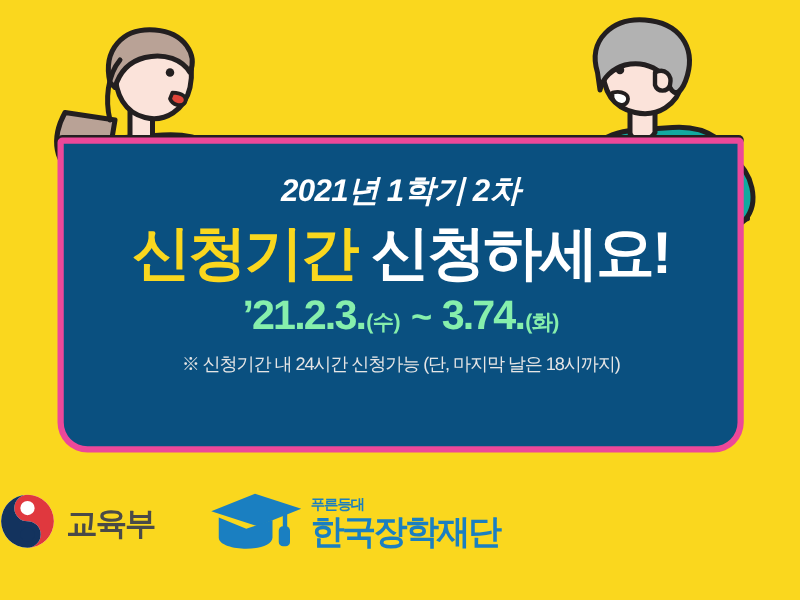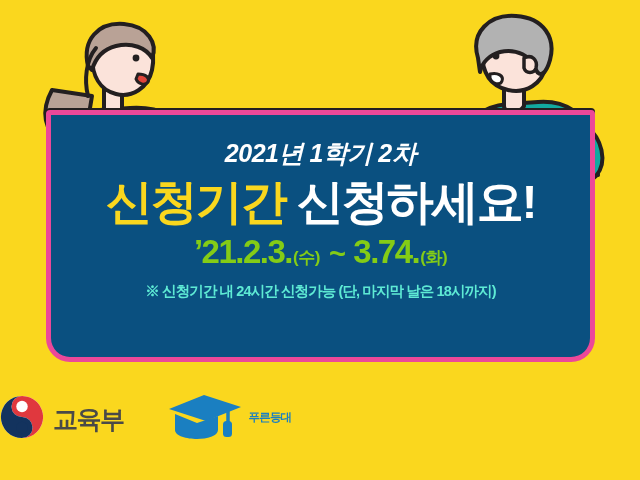--- a/index.html
+++ b/index.html
@@ -77,21 +77,21 @@
     font-weight: bold;
     line-height: 1.02;
     letter-spacing: -2px;
     white-space: nowrap;
   }
   .headline .hl-yellow { color: #FAD71E; }
   .headline .hl-white  { color: #FFFFFF; margin-top: 48px; }
 
   .dateline {
     margin: 9px 0 0 0;
-    color: #84cc16;
+    color: #86efac;
     font-size: 33px;
     font-weight: bold;
     letter-spacing: -1.5px;
     line-height: 1;
     white-space: nowrap;
     display: flex;
     align-items: baseline;
     justify-content: center;
   }
   .dateline .day {
@@ -100,23 +100,23 @@
     letter-spacing: -0.5px;
     margin-left: 1px;
   }
   .dateline .tilde {
     margin: 0 9px;
     font-size: 29px;
   }
 
   .notice {
     margin: 16px 0 4px 0;
-    color: #5eead4;
+    color: #e5e5e5;
     font-size: 14.5px;
-    font-weight: bold;
+    font-weight: normal;
     letter-spacing: -0.9px;
     line-height: 1;
     white-space: nowrap;
   }
 
   
   #footer {
     position: absolute;
     left: 0;
     top: 382px;
@@ -267,17 +267,18 @@
 
           <path d="M18 44 L18 76 C18 88 42 94 62 94 C82 94 104 88 104 76 L104 48 L62 62 Z" fill="#1A7FC1"></path>
 
           <path d="M124 30 L124 62" stroke="#1A7FC1" stroke-width="7" fill="none"></path>
 
           <rect x="114" y="58" width="18" height="32" rx="7" fill="#1A7FC1"></rect>
         </svg>
       </span>
       <span class="kosaf-text-block">
         <span class="kosaf-sub">푸른등대</span>
+        <span class="kosaf-main">한국장학재단</span>
       </span>
     </div>
 
   </div>
 </div>
 
 </body></html>

